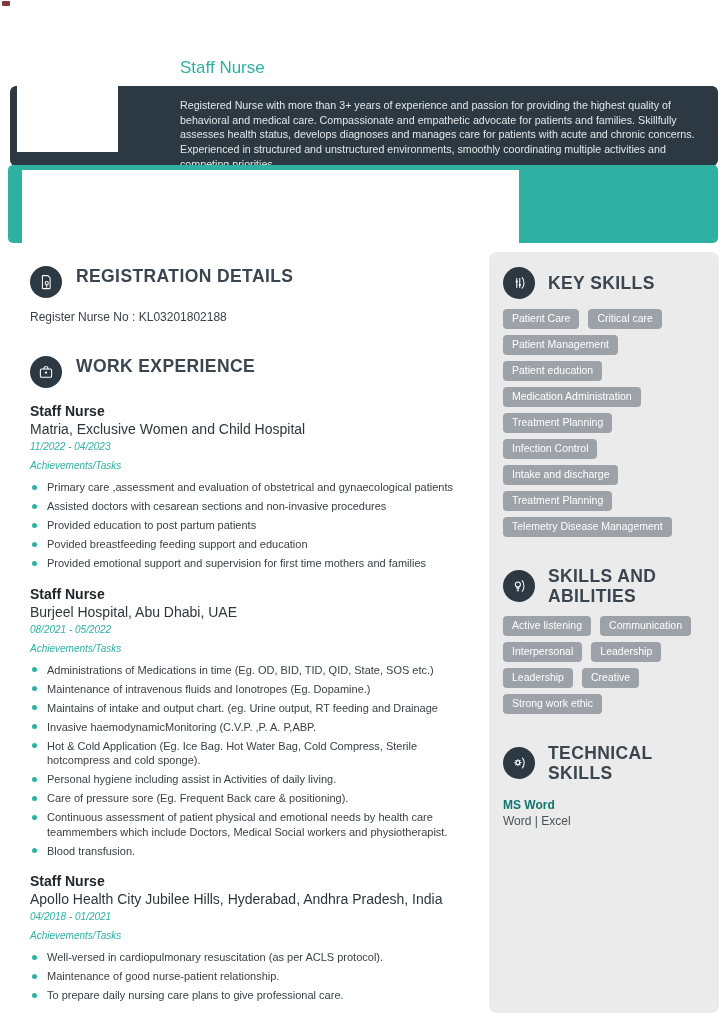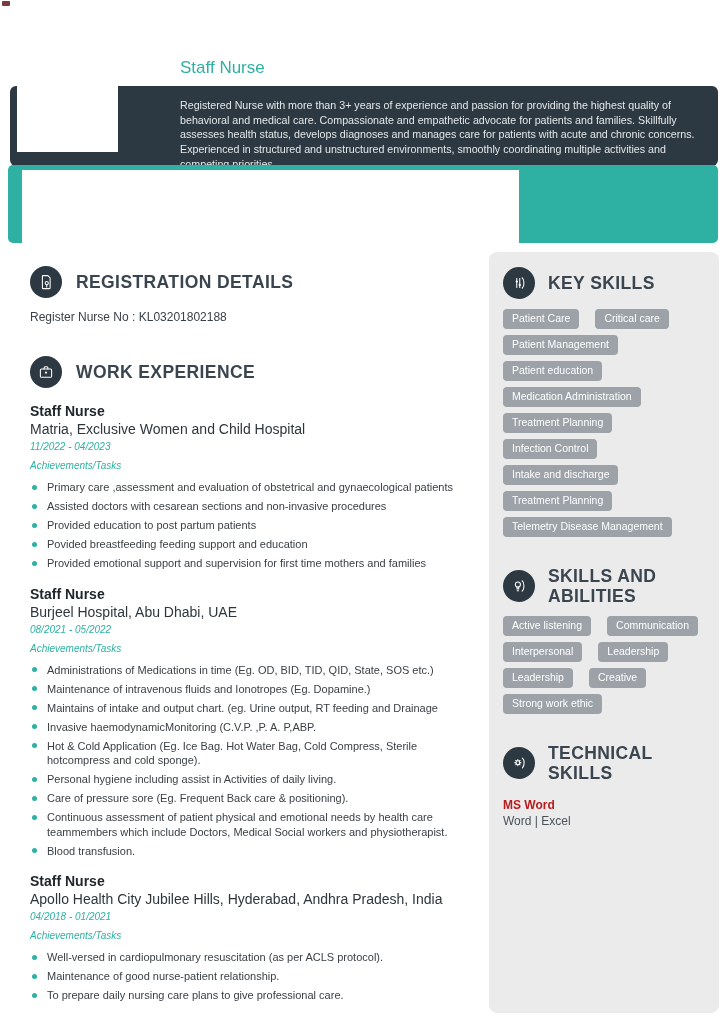--- a/index.html
+++ b/index.html
@@ -13,44 +13,44 @@
 
   .dark-header { position:absolute; left:10px; top:86px; width:708px; height:80px; background:#2D3942; border-radius:6px; }
   .photo-box { position:absolute; left:7px; top:0px; width:101px; height:66px; background:#ffffff; }
   .summary { position:absolute; left:170px; top:12px; width:524px; font-size:10.7px; line-height:1.37; color:#E3E7E9; }
 
   .teal-band { position:absolute; left:8px; top:165px; width:710px; height:78px; background:#2EB1A3; border-radius:5px; }
   .band-cut { position:absolute; left:14px; top:5px; width:497px; height:73px; background:#ffffff; }
 
   .left-col { position:absolute; left:30px; top:266px; width:452px; }
 
-  .sec-head { display:flex; align-items:center; gap:14px; }
+  .sec-head { display:flex; align-items:flex-start; gap:14px; }
   .icon-circle { width:32px; height:32px; border-radius:50%; background:#2D3942; display:flex; align-items:center; justify-content:center; flex:none; }
   h2 { font-size:17.5px; font-weight:700; color:#3A454F; letter-spacing:0.4px; line-height:1.15; }
 
   .reg-number { margin:12px 0 0 0; font-size:12px; color:#3A4148; }
   .work-head { margin-top:32px; }
 
   .job { margin-top:15px; }
   .job:first-of-type { margin-top:13px; }
   .job-title { font-size:14px; font-weight:700; color:#20262B; }
   .company { font-size:14px; color:#2E363C; margin-top:2px; white-space:nowrap; }
   .dates { font-size:10px; font-style:italic; color:#2EB1A3; margin-top:4px; }
   .tasks-label { font-size:10px; font-style:italic; color:#2EB1A3; margin-top:8px; }
   ul.bullets { margin-top:9px; padding-left:17px; list-style:none; }
   ul.bullets li { position:relative; font-size:11px; color:#3B4147; line-height:1.32; margin-bottom:4.5px; }
   ul.bullets li::before { content:''; position:absolute; left:-15px; top:4.5px; width:5px; height:5px; border-radius:50%; background:#2EB1A3; }
 
   .sidebar { position:absolute; left:489px; top:252px; width:230px; height:761px; background:#EBEBEB; border-radius:8px; padding:15px 14px; }
   .side-head { display:flex; align-items:center; gap:13px; }
-  .pills { display:flex; flex-wrap:wrap; gap:6px 16px; margin-top:10px; margin-bottom:29px;text-align:right; }
+  .pills { display:flex; flex-wrap:wrap; gap:6px 9px; margin-top:10px; margin-bottom:29px;text-align:right; }
   .pill { background:#9CA2A7; color:#ffffff; font-size:10.5px; line-height:13px; padding:3px 9px 4px; border-radius:4px; white-space:nowrap; }
   .tech-block { margin-top:14px; }
   .tech-item { margin-bottom:12px; }
-  .tech-name { font-size:12px; font-weight:700; color:#b91c1c; }
+  .tech-name { font-size:12px; font-weight:700; color:#0f766e; }
   .tech-val { font-size:12px; color:#4A5157; margin-top:2px; }
 
   svg.glyph { width:18px; height:18px; stroke:#ffffff; stroke-width:1.4; fill:none; stroke-linecap:round; stroke-linejoin:round; }
 </style>
 </head>
 <body>
 
 <div class="page">
 
   <div class="corner-artifact"></div>

